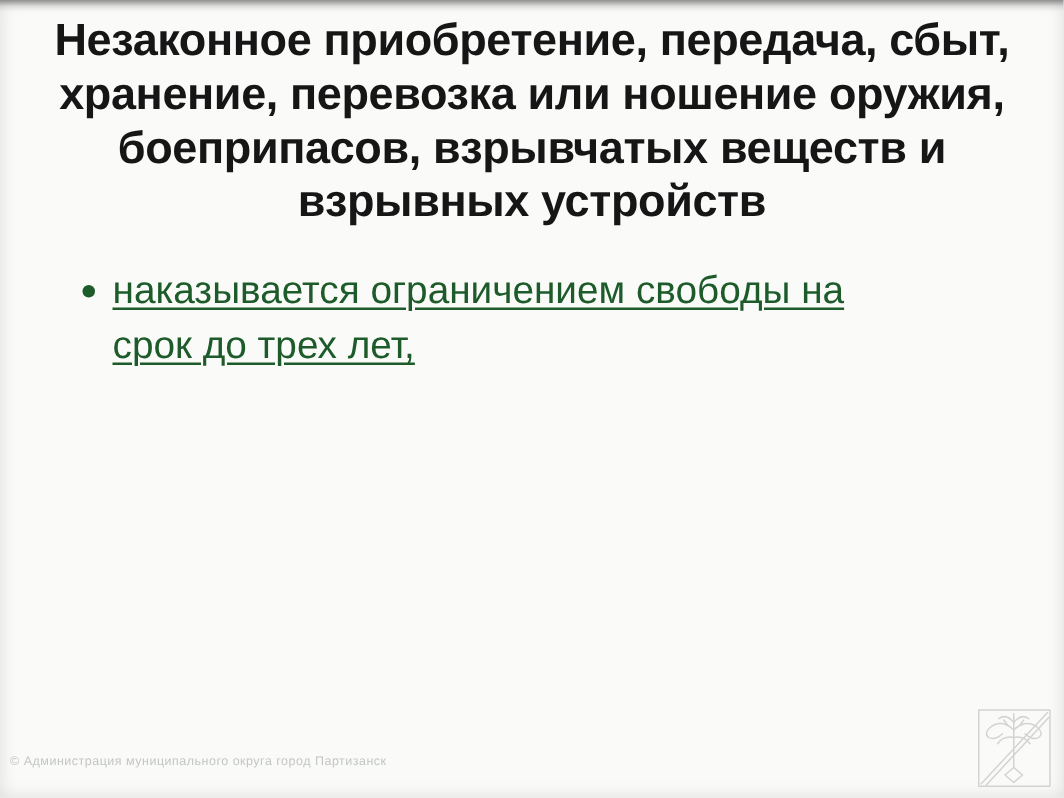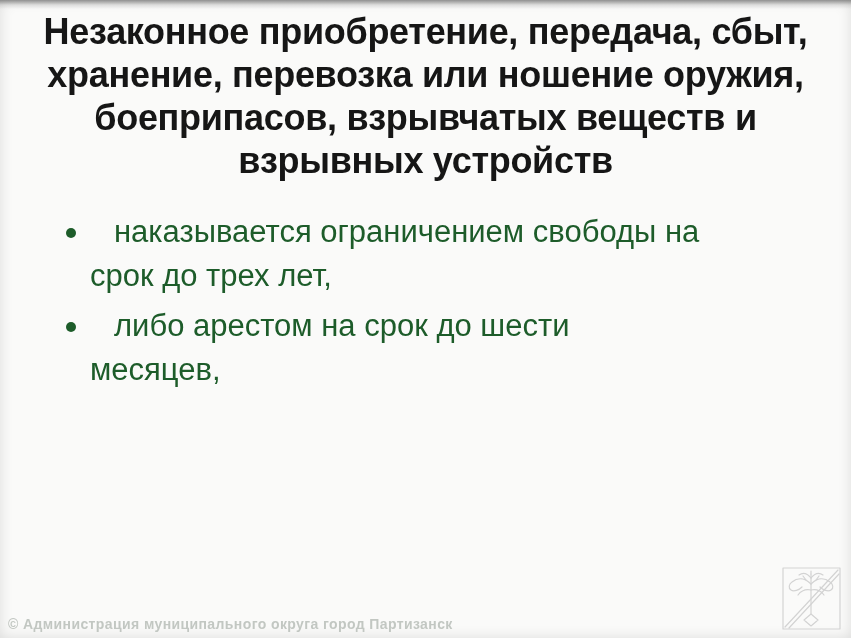--- a/index.html
+++ b/index.html
@@ -56,33 +56,32 @@
     content: "";
     position: absolute;
     left: 4px;
     top: 18px;
     width: 10px;
     height: 10px;
     border-radius: 50%;
     background: var(--bullet-text, #1d5c2a);
   }
   .bullet-text {
+    text-decoration: underline;
     text-decoration-thickness: 2px;
     text-underline-offset: 4px;
     white-space: pre-line;
-    margin-left: 24px;
   }
   .footer {
     position: absolute;
     left: 8px;
-    bottom: 6px;
-    font-size: 14px;
+    bottom: 23px;
+    font-size: 10px;
     letter-spacing: 0.4px;
     color: var(--footer-text, #c2c7c2);
-    font-weight: bold;
   }
   .emblem {
     position: absolute;
     right: 7px;
     bottom: 6px;
     width: 64px;
     height: 68px;
     opacity: 0.9;
   }
   .emblem * {
@@ -100,22 +99,20 @@
   <div class="edge-shade-top"></div>
 
   <h1 class="title">Незаконное приобретение, передача, сбыт,
 хранение, перевозка или ношение оружия,
 боеприпасов, взрывчатых веществ и
 взрывных устройств</h1>
 
   <ul class="bullets">
       <li class="bullet-item"><span class="bullet-text">наказывается ограничением свободы на
 срок до трех лет,</span></li>
-      <li class="bullet-item"><span class="bullet-text">либо арестом на срок до шести
-месяцев,</span></li>
     </ul>
 
   <div class="footer">© Администрация муниципального округа город Партизанск</div>
 
   <svg class="emblem" viewBox="0 0 64 68" aria-hidden="true">
 
     <rect x="3" y="4" width="57" height="61"></rect>
 
     <line x1="5" y1="63" x2="58" y2="6"></line>
     <line x1="9" y1="64" x2="59" y2="10"></line>

